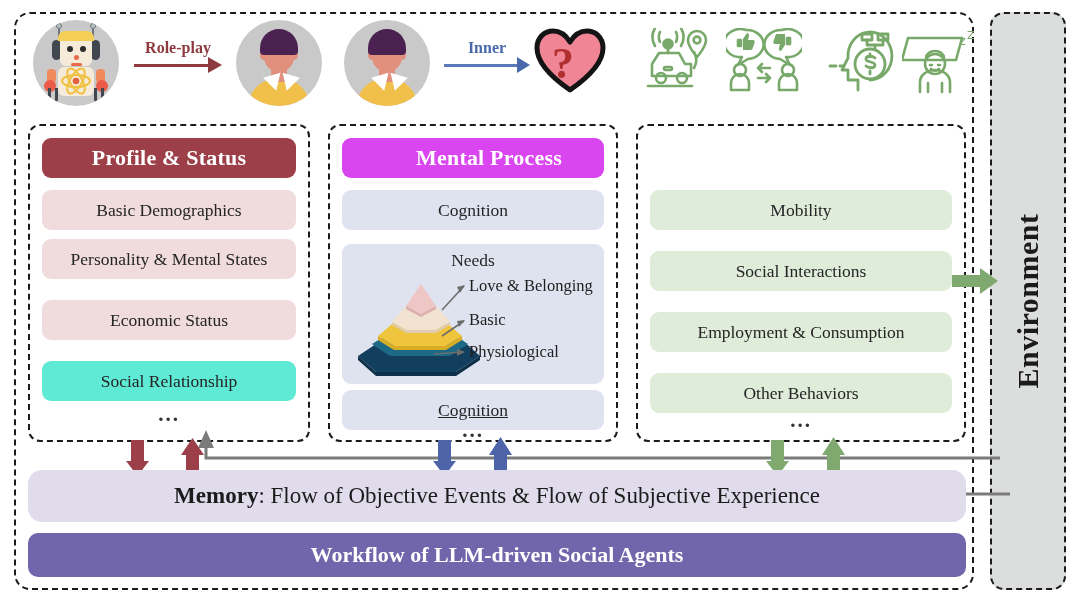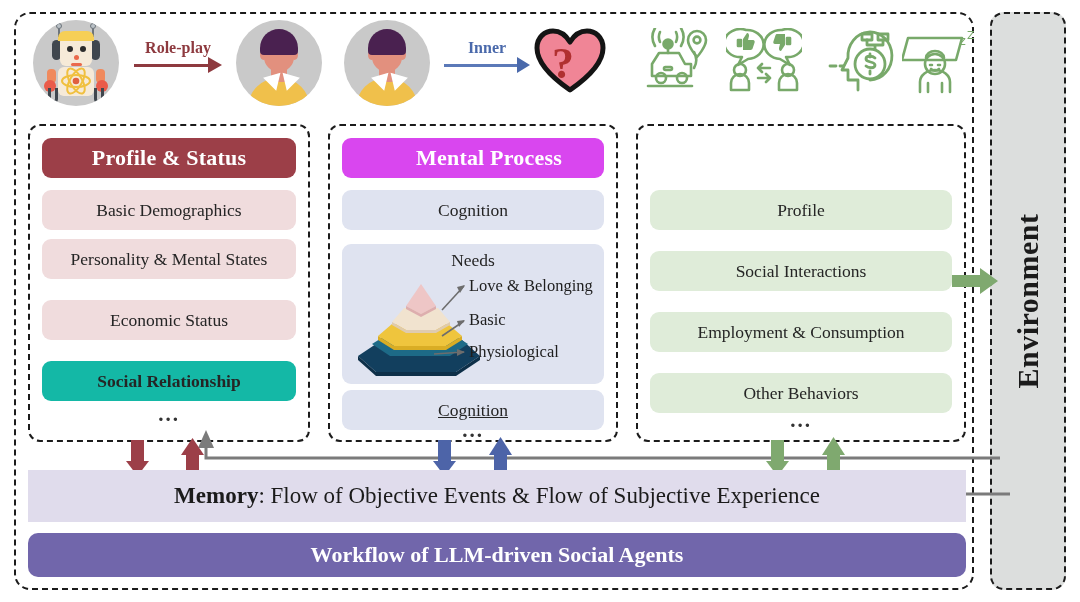--- a/index.html
+++ b/index.html
@@ -74,21 +74,21 @@
     justify-content:center;font-size:17.5px;color:#252525;}
   .dots{position:absolute;left:0;right:0;text-align:center;font-size:21px;font-weight:bold;color:#333;letter-spacing:2px;line-height:8px;}
 
   
   #needs-block{position:absolute;left:12px;right:12px;top:118px;height:140px;border-radius:9px;background:#dfe3f0;}
   #needs-title{position:absolute;left:0;right:0;top:6px;text-align:center;font-size:17.5px;color:#252525;}
   #pyramid{position:absolute;left:10px;top:30px;width:135px;height:105px;}
   .needlbl{position:absolute;font-size:16.5px;color:#1e1e1e;white-space:nowrap;}
 
   
-  #memory-bar{position:absolute;left:28px;top:470px;width:938px;height:52px;border-radius:0;background:#e0dcec;
+  #memory-bar{position:absolute;left:28px;top:470px;width:938px;height:52px;border-radius:14px;background:#e0dcec;
     display:flex;align-items:center;justify-content:center;font-size:23px;color:#1b1b1b;}
   #memory-bar b{font-weight:bold;}
   #workflow-bar{position:absolute;left:28px;top:533px;width:938px;height:44px;border-radius:10px;background:#7166ab;
     display:flex;align-items:center;justify-content:center;color:#fff;font-weight:bold;font-size:22px;}
 
   
   #env-label{position:absolute;left:990px;top:12px;width:76px;height:578px;display:flex;align-items:center;justify-content:center;}
   #env-label span{transform:rotate(-90deg);white-space:nowrap;font-size:30px;font-weight:bold;color:#1b1b1b;letter-spacing:.5px;}
 
   
@@ -246,21 +246,21 @@
         <text x="65" y="11" font-family="DejaVu Sans, sans-serif" font-size="11" fill="#78a96a" stroke="none">Z</text>
       </svg>
     </div>
   </div>
 
   <div id="col-profile" class="column">
     <div class="col-header" style="background:#9c3f48;">Profile &amp; Status</div>
     <div class="item" style="top:64px;height:40px;background:#f0dcdd;">Basic Demographics</div>
     <div class="item" style="top:113px;height:40px;background:#f0dcdd;">Personality &amp; Mental States</div>
     <div class="item" style="top:174px;height:40px;background:#f0dcdd;">Economic Status</div>
-    <div class="item" style="top:235px;height:40px;background:#14b8a6;font-weight:bold;">Social Relationship</div>
+    <div class="item" style="top:235px;height:40px;background:#5eead4;">Social Relationship</div>
     <div class="dots" style="top:284px;">...</div>
   </div>
 
   <div id="col-mental" class="column">
     <div class="col-header" style="background:#d946ef;padding-left:32px;">Mental Process</div>
     <div class="item" style="top:64px;height:40px;background:#dfe3f0;">Cognition</div>
 
     <div id="needs-block">
       <div id="needs-title">Needs</div>
 
@@ -294,21 +294,21 @@
         <polygon points="53,46 45,47 47,53" fill="#6d6d6d"></polygon>
         <polygon points="53,78 45,75 45,82" fill="#6d6d6d"></polygon>
       </svg>
     </div>
 
     <div class="item" style="top:264px;height:40px;background:#dfe3f0;text-decoration:underline;">Cognition</div>
     <div class="dots" style="top:300px;">...</div>
   </div>
 
   <div id="col-social" class="column">
-    <div class="item" style="top:64px;height:40px;background:#dfecd9;">Profile</div>
+    <div class="item" style="top:64px;height:40px;background:#dfecd9;">Mobility</div>
     <div class="item" style="top:125px;height:40px;background:#dfecd9;">Social Interactions</div>
     <div class="item" style="top:186px;height:40px;background:#dfecd9;">Employment &amp; Consumption</div>
     <div class="item" style="top:247px;height:40px;background:#dfecd9;">Other Behaviors</div>
     <div class="dots" style="top:290px;">...</div>
   </div>
 
   <div id="env-in-arrow">
     <svg width="46" height="26" viewBox="0 0 46 26">
       <path d="M0 7 h28 v-7 l18 13 l-18 13 v-7 h-28 z" fill="#7fa96f"></path>
     </svg>

